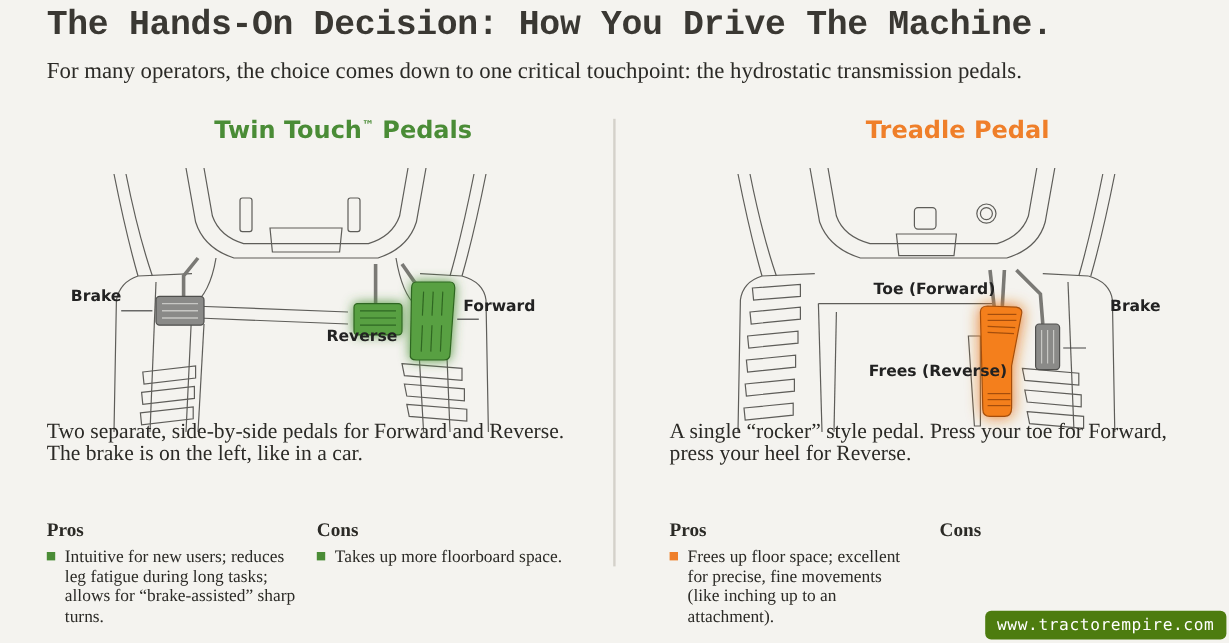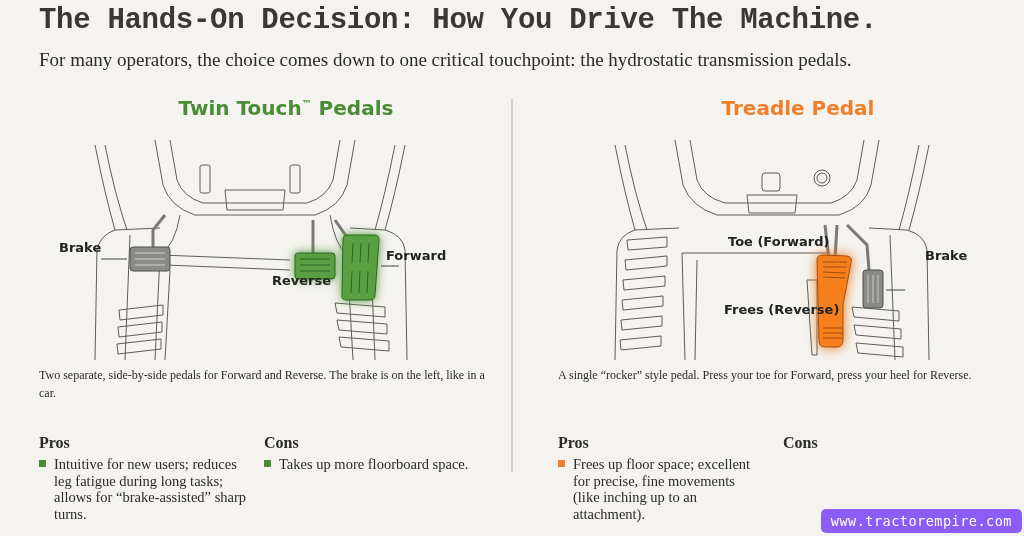--- a/index.html
+++ b/index.html
@@ -11,29 +11,29 @@
     .panel { position: absolute; top: 90px; width: 512px; height: 446px; }
     .panel.left { left: 0; }
     .panel.right { left: 512px; }
     .panel-title { position: absolute; top: 6px; width: 572px; text-align: center; font-family: "DejaVu Sans", sans-serif; font-weight: bold; font-size: 20px; }
     .panel-title.green { color: #4a8c36; }
     .panel-title.orange { color: #ef7f2a; }
     .tm { font-size: 10px; vertical-align: super; }
     .illus { position: absolute; left: 85px; top: 45px; width: 340px; height: 225px; }
     .illus svg { width: 100%; height: 100%; overflow: visible; }
     .lbl { position: absolute; font-family: "DejaVu Sans", sans-serif; font-weight: bold; font-size: 13px; color: #222; white-space: nowrap; }
-    .desc { position: absolute; left: 39px; top: 276px; font-family: "Liberation Serif", serif; font-size: 12px; line-height: 18px; color: #2b2a26; width: 450px; }
+    .desc { position: absolute; left: 39px; top: 260px; font-family: "Liberation Serif", serif; font-size: 18px; line-height: 18px; color: #2b2a26; width: 450px; }
     .right .desc { left: 46px; }
     .col { position: absolute; top: 344px; width: 220px; }
     .col h4 { font-family: "Liberation Serif", serif; font-size: 16px; font-weight: bold; color: #2b2a26; margin-bottom: 4px; }
     .item { display: flex; align-items: flex-start; font-family: "Liberation Serif", serif; font-size: 14.5px; line-height: 16.5px; color: #2b2a26; }
     .bullet { flex: 0 0 7px; width: 7px; height: 7px; margin-top: 4px; margin-right: 8px; }
     .bullet.green { background: #4a8c36; }
     .bullet.orange { background: #ef7f2a; }
-    .watermark { position: absolute; right: 2px; bottom: 3px; background: #8b5cf6; color: #fff; font-family: "DejaVu Sans Mono", monospace; font-size: 13.5px; padding: 4px 10px; border-radius: 5px; letter-spacing: 0.5px; }
+    .watermark { position: absolute; right: 2px; bottom: 3px; background: #4d7c0f; color: #fff; font-family: "DejaVu Sans Mono", monospace; font-size: 13.5px; padding: 4px 10px; border-radius: 5px; letter-spacing: 0.5px; }
   </style>
 </head>
 <body>
 
 <h1 class="title">The Hands-On Decision: How You Drive The Machine.</h1>
 <p class="subtitle">For many operators, the choice comes down to one critical touchpoint: the hydrostatic transmission pedals.</p>
 
 <div class="divider"></div>
 
 <section class="panel left">

